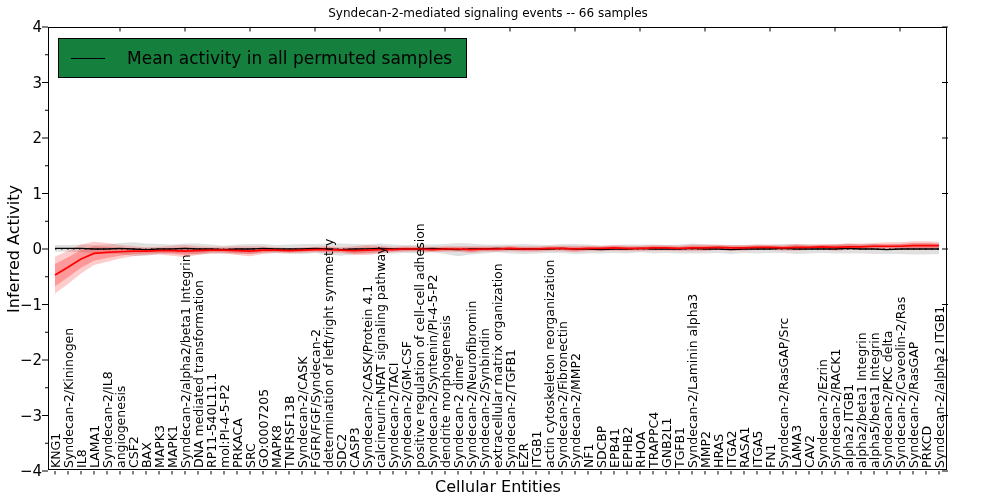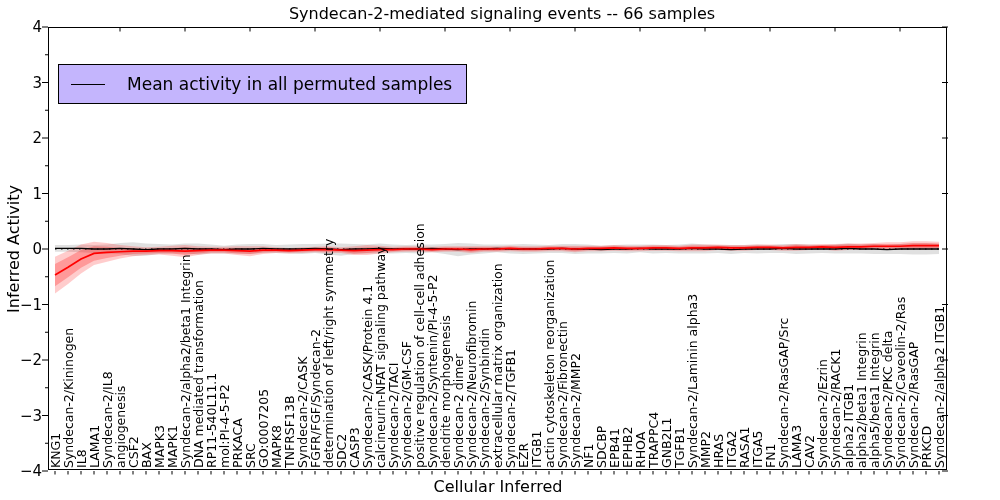--- a/index.html
+++ b/index.html
@@ -1,31 +1,31 @@
 <!DOCTYPE html>
 <html><head>
 <meta charset="utf-8">
 <style>
   html,body{margin:0;padding:0;background:#ffffff;}
   .figure{position:relative;width:1000px;height:500px;background:#ffffff;
           font-family:"DejaVu Sans", sans-serif;color:#000;overflow:hidden;}
   .plot-box{position:absolute;left:48px;top:27px;width:899px;height:443px;
             border:1.2px solid #000;background:#fff;box-sizing:border-box;}
   .chart-svg{position:absolute;left:0;top:0;width:1000px;height:500px;pointer-events:none;}
-  .title{position:absolute;left:502px;top:13px;transform:translate(-50%,-50%);
-         font-size:16px;white-space:nowrap;}
+  .title{position:absolute;left:488px;top:13px;transform:translate(-50%,-50%);
+         font-size:12px;white-space:nowrap;}
   .xlabel{position:absolute;left:498px;top:486px;transform:translate(-50%,-50%);
           font-size:16px;white-space:nowrap;}
   .ylabel{position:absolute;left:13px;top:249px;transform:translate(-50%,-50%) rotate(-90deg);
           font-size:16px;white-space:nowrap;}
   .ytick-label{position:absolute;width:36px;text-align:right;font-size:15px;line-height:18px;}
   .xtick-label{position:absolute;font-size:12.5px;line-height:13px;white-space:nowrap;
                transform:rotate(-90deg);transform-origin:0 0;}
-  .legend{position:absolute;left:58px;top:38px;border:1.2px solid #000;background:#c4b5fd;
-          padding:7px 14px 7px 12px;display:flex;flex-direction:column;gap:6px;margin-top:26px;}
+  .legend{position:absolute;left:58px;top:38px;border:1.2px solid #000;background:#15803d;
+          padding:7px 14px 7px 12px;display:flex;flex-direction:column;gap:6px;}
   .legend-row{display:flex;align-items:center;height:24px;}
   .legend-line{display:inline-block;width:34px;height:0;border-top:1.6px solid #000;
                margin-right:22px;}
   .legend-label{font-size:17px;white-space:nowrap;}
 </style>
 </head>
 <body>
 
 <div class="figure">
   <div class="plot-box"></div>
@@ -141,21 +141,21 @@
       <line x1="575" y1="27" x2="575" y2="31.5" stroke="#000" stroke-width="1"></line>
       <line x1="640" y1="27" x2="640" y2="31.5" stroke="#000" stroke-width="1"></line>
       <line x1="705" y1="27" x2="705" y2="31.5" stroke="#000" stroke-width="1"></line>
       <line x1="770" y1="27" x2="770" y2="31.5" stroke="#000" stroke-width="1"></line>
       <line x1="835" y1="27" x2="835" y2="31.5" stroke="#000" stroke-width="1"></line>
       <line x1="900" y1="27" x2="900" y2="31.5" stroke="#000" stroke-width="1"></line>
     </svg>
 
   <div class="title">Syndecan-2-mediated signaling events -- 66 samples</div>
   <div class="ylabel">Inferred Activity</div>
-  <div class="xlabel">Cellular Inferred</div>
+  <div class="xlabel">Cellular Entities</div>
 
   <div id="ytick-labels">
       <div class="ytick-label" style="left: 6px; top: 18px;">4</div>
       <div class="ytick-label" style="left: 6px; top: 73.5px;">3</div>
       <div class="ytick-label" style="left: 6px; top: 129px;">2</div>
       <div class="ytick-label" style="left: 6px; top: 184.5px;">1</div>
       <div class="ytick-label" style="left: 6px; top: 240px;">0</div>
       <div class="ytick-label" style="left: 6px; top: 295.5px;">−1</div>
       <div class="ytick-label" style="left: 6px; top: 351px;">−2</div>
       <div class="ytick-label" style="left: 6px; top: 406.5px;">−3</div>

